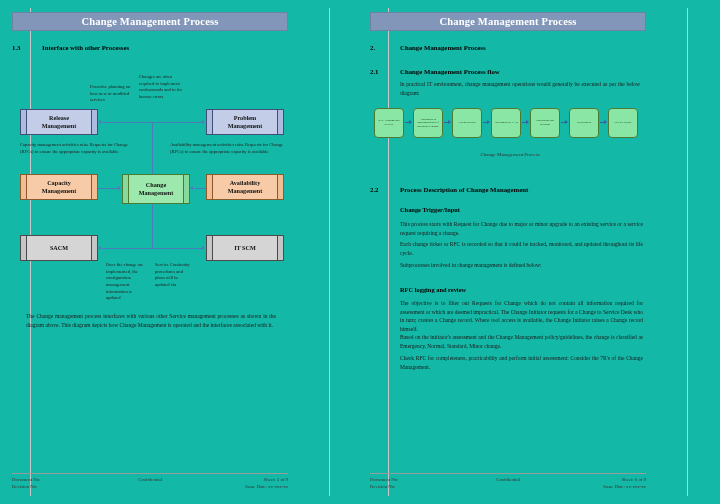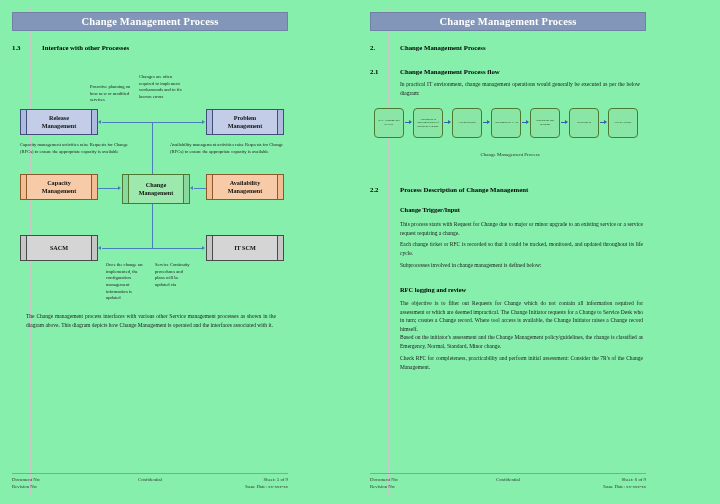--- a/index.html
+++ b/index.html
@@ -19,21 +19,21 @@
     width: 720px;
     height: 504px;
     background: #ffffff;
     position: relative;
   }
   .page {
     position: relative;
     width: 360px;
     height: 504px;
     box-sizing: border-box;
-    background: #86efac;
+    background: #14b8a6;
   }
   .page-inner {
     position: absolute;
     left: 30px;
     top: 8px;
     width: 300px;
     height: 488px;
     border: 1px solid #c9c9c9;
     border-top: none;
     border-bottom: none;

